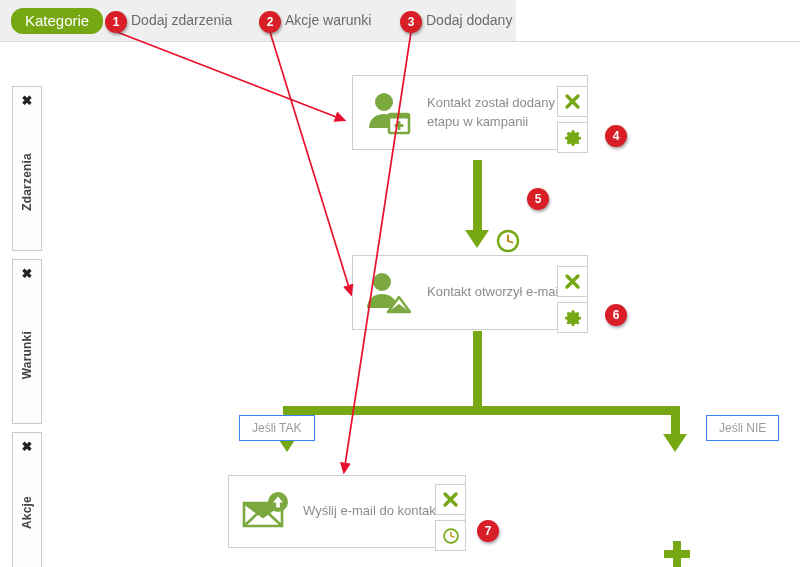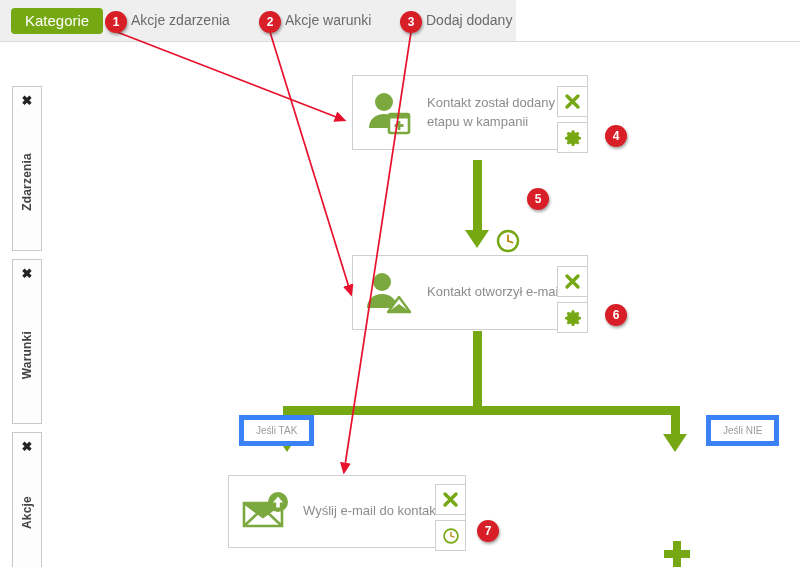--- a/index.html
+++ b/index.html
@@ -17,21 +17,21 @@
     position:absolute;left:0;top:0;width:516px;height:41px;
     background:#efefef;
   }
   #kategorie-btn{
     position:absolute;left:11px;top:8px;
     height:26px;line-height:26px;
     padding:0 14px;
     background:#76a813;
     color:#ffffff;
     font-size:15px;
-    border-radius:4px;
+    border-radius:12px;
     box-sizing:border-box;
     white-space:nowrap;
   }
   .tb-label{
     position:absolute;top:12px;
     font-size:14px;color:#6b6b6b;white-space:nowrap;
   }
   #tb-1{left:131px;}
   #tb-2{left:285px;}
   #tb-3{left:426px;}
@@ -126,23 +126,23 @@
   #conn-v2{left:473px;top:289px;width:9px;height:78px;}
   #conn-h{left:283px;top:364px;width:397px;height:9px;}
   #conn-v3a{left:283px;top:364px;width:9px;height:30px;}
   #conn-v3b{left:671px;top:364px;width:9px;height:30px;}
   #arrow-2{left:275px;top:392px;}
   #arrow-3{left:663px;top:392px;}
 
   
   .branch-label{
     position:absolute;
-    border:5px solid #3b82f6;
-    background:#ffffff;
-    font-size:10px;color:#9b9b9b;
+    border:1px solid #3b82f6;
+    background:#ffffff;
+    font-size:12px;color:#9b9b9b;
     padding:5px 12px;
     box-sizing:border-box;
     white-space:nowrap;
   }
   #lbl-yes{left:239px;top:373px;}
   #lbl-no{left:706px;top:373px;}
 
   
   #plus-btn{
     position:absolute;left:664px;top:499px;
@@ -182,21 +182,21 @@
   
   #clock-step{
     position:absolute;left:495px;top:186px;width:26px;height:26px;
   }
 </style>
 </head>
 <body>
 
 <div id="toolbar">
   <div id="kategorie-btn">Kategorie</div>
-  <div class="tb-label" id="tb-1">Akcje zdarzenia</div>
+  <div class="tb-label" id="tb-1">Dodaj zdarzenia</div>
   <div class="tb-label" id="tb-2">Akcje warunki</div>
   <div class="tb-label" id="tb-3">Dodaj dodany</div>
 </div>
 
 <div id="canvas">
 
   <div class="cat-panel" id="cat-0">
     <div class="cat-close">✖</div>
     <div class="cat-title" style="height:130px;">
         <span>Zdarzenia</span>

